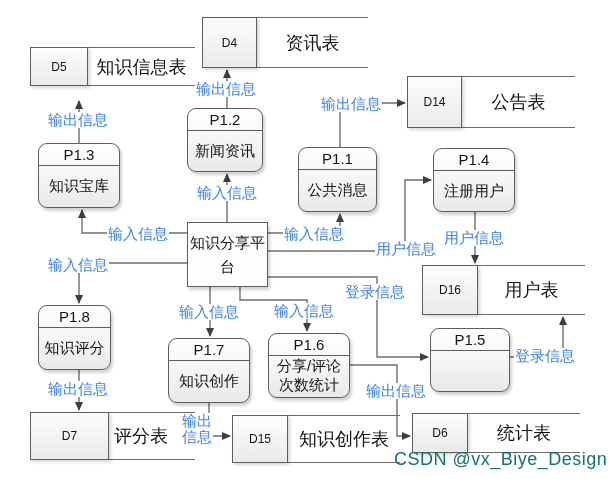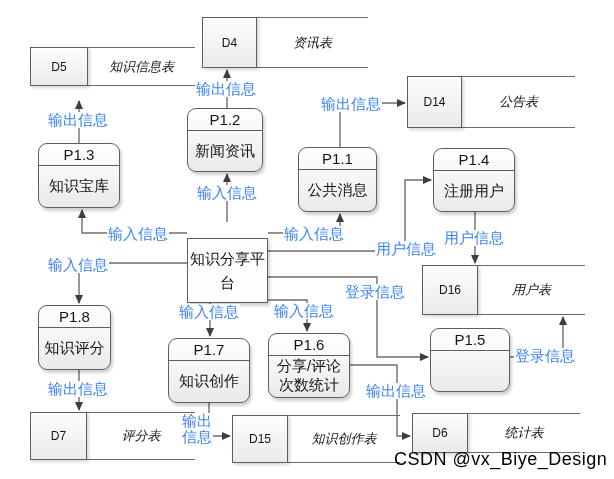--- a/index.html
+++ b/index.html
@@ -34,30 +34,30 @@
   .store{position:absolute;z-index:2;box-sizing:border-box;
     border-top:1.4px solid #6a6a6a;border-bottom:1.4px solid #6a6a6a;}
   .store-id{
     position:absolute;left:0;top:-1.4px;bottom:-1.4px;box-sizing:border-box;
     border:1.4px solid #5e5e5e;background:linear-gradient(180deg,#fdfdfd,#eaeaea);
     box-shadow:2px 2px 3px rgba(0,0,0,0.16);
     display:flex;align-items:center;justify-content:center;font-size:12px;
   }
   .store-name{
     position:absolute;top:0;bottom:0;right:0;
-    display:flex;align-items:center;justify-content:center;font-size:13px;font-style:italic;
+    display:flex;align-items:center;justify-content:center;font-size:18px;
   }
   
   .flow-label{
     position:absolute;z-index:3;font-size:15px;line-height:16px;color:#3b82f6;
     background:#ffffff;white-space:pre-line;padding:0 1px;
   }
   
   .watermark{
-    position:absolute;z-index:4;font-size:18px;color:#000000;letter-spacing:0.5px;
+    position:absolute;z-index:4;font-size:18px;color:#0f766e;letter-spacing:0.5px;
   }
 </style>
 </head>
 <body>
 
 <div id="canvas">
 
   <svg id="flows" width="614" height="479" viewBox="0 0 614 479">
     <defs>
       <marker id="arrow" markerWidth="9" markerHeight="8" refX="8" refY="4" orient="auto" markerUnits="userSpaceOnUse">
@@ -98,21 +98,21 @@
     <div class="store-id" style="width:55px">D14</div>
     <div class="store-name" style="left:55px">公告表</div>
   </div>
 
   <div class="store" style="left:422px;top:265px;width:163px;height:50px">
     <div class="store-id" style="width:56px">D16</div>
     <div class="store-name" style="left:56px">用户表</div>
   </div>
 
   <div class="store" style="left:30px;top:412px;width:165px;height:48px">
-    <div class="store-id" style="width:57px">D7</div>
+    <div class="store-id" style="width:79px">D7</div>
     <div class="store-name" style="left:57px">评分表</div>
   </div>
 
   <div class="store" style="left:232px;top:415px;width:168px;height:48px">
     <div class="store-id" style="width:56px">D15</div>
     <div class="store-name" style="left:56px">知识创作表</div>
   </div>
 
   <div class="store" style="left:412px;top:413px;width:168px;height:40px">
     <div class="store-id" style="width:56px">D6</div>
@@ -152,21 +152,21 @@
   <div class="process" style="left:268px;top:333px;width:82px;height:65px">
     <div class="p-title">P1.6</div>
     <div class="p-body" style="top:21px">分享/评论
 次数统计</div>
   </div>
 
   <div class="process" style="left:430px;top:328px;width:80px;height:64px">
     <div class="p-title">P1.5</div>
   </div>
 
-  <div class="main-process" style="left:187px;top:238px;width:81px;height:65px">知识分享平台</div>
+  <div class="main-process" style="left:187px;top:222px;width:81px;height:65px">知识分享平台</div>
 
   <div class="flow-label" style="left:47px;top:112px">输出信息</div>
   <div class="flow-label" style="left:195px;top:81px">输出信息</div>
   <div class="flow-label" style="left:196px;top:185px">输入信息</div>
   <div class="flow-label" style="left:320px;top:96px">输出信息</div>
   <div class="flow-label" style="left:283px;top:226px">输入信息</div>
   <div class="flow-label" style="left:107px;top:226px">输入信息</div>
   <div class="flow-label" style="left:47px;top:257px">输入信息</div>
   <div class="flow-label" style="left:375px;top:241px">用户信息</div>
   <div class="flow-label" style="left:443px;top:230px">用户信息</div>

